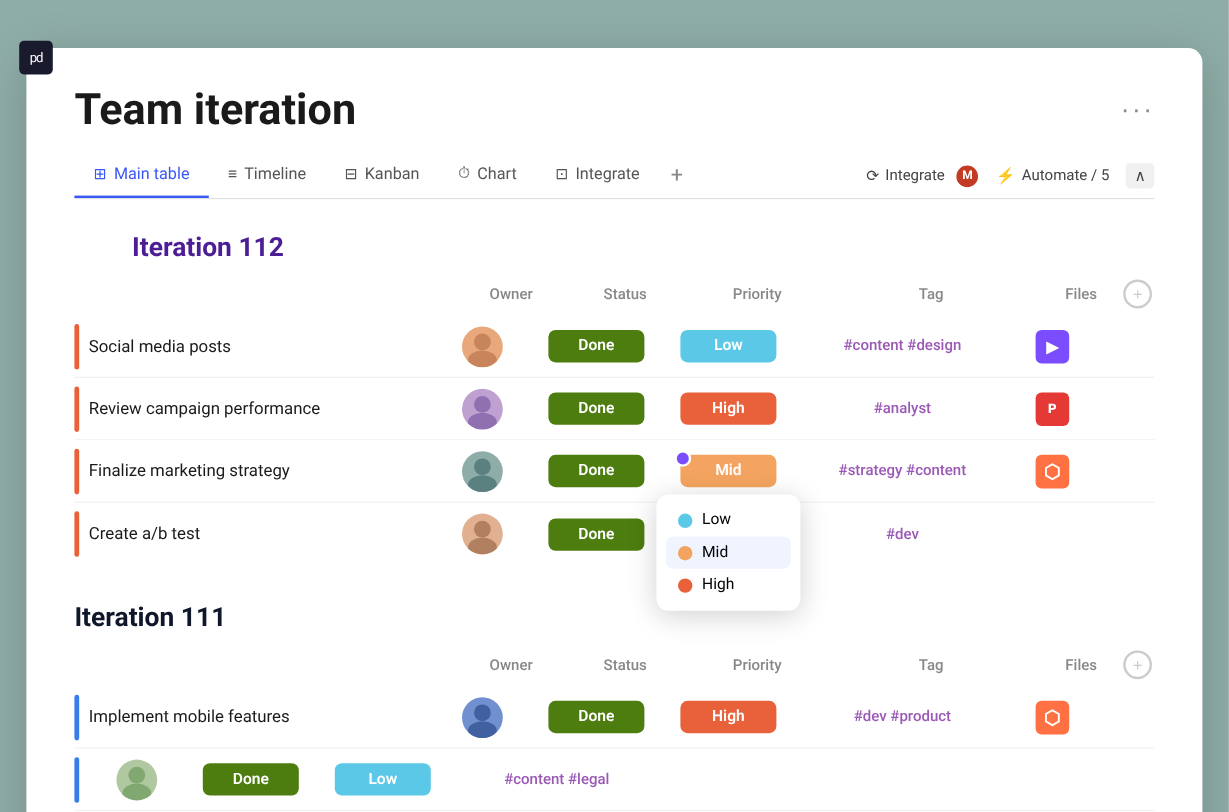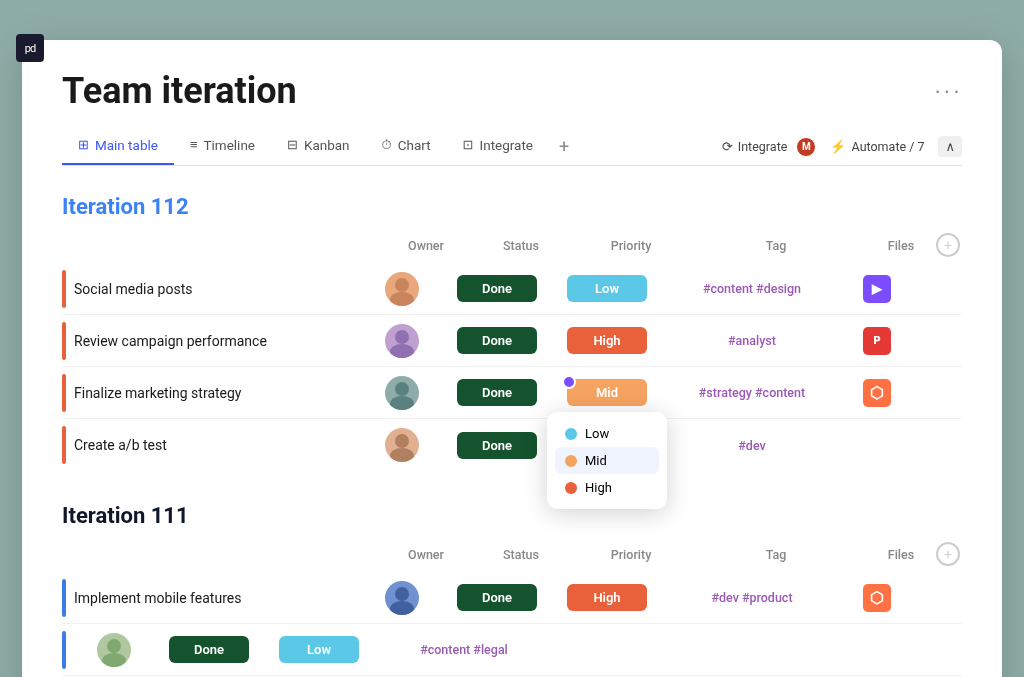--- a/index.html
+++ b/index.html
@@ -114,21 +114,21 @@
     .iteration-section { margin-bottom: 32px; }
     .iteration-header-row {
       display: flex;
       align-items: center;
       margin-bottom: 8px;
     }
     .iteration-title {
       font-size: 22px;
       font-weight: 700;
     }
-    .iteration-title.orange { color: #3b82f6; }
+    .iteration-title.orange { color: #4c1d95; margin-left: 48px; }
     .iteration-title.blue { color: #0f172a; }
 
     .table-header-row {
       display: flex;
       align-items: center;
       padding: 6px 0 6px 12px;
       color: #888;
       font-size: 12.5px;
       font-weight: 500;
     }
@@ -172,21 +172,21 @@
       overflow: hidden;
       display: flex;
       align-items: center;
       justify-content: center;
       font-size: 15px;
       font-weight: bold;
       color: #fff;
     }
     .row-status { flex: 0 0 110px; display: flex; justify-content: center; }
     .status-badge {
-      background: #14532d;
+      background: #4d7c0f;
       color: #fff;
       font-size: 13px;
       font-weight: 600;
       border-radius: 6px;
       padding: 6px 18px;
       min-width: 80px;
       text-align: center;
     }
     .row-priority { flex: 0 0 110px; display: flex; justify-content: center; position: relative; }
     .priority-badge {
@@ -280,21 +280,21 @@
       <div class="tab-right">
         <div class="tab-right-item">
           <span style="font-size:13px;">⟳</span>
           <span>Integrate</span>
           <div class="avatar-group" style="margin-left:4px;">
             <div style="width:20px;height:20px;border-radius:50%;background:#c23b22;display:flex;align-items:center;justify-content:center;color:#fff;font-size:10px;font-weight:bold;border:1px solid #fff;">M</div>
           </div>
         </div>
         <div class="tab-right-item">
           <span style="font-size:13px;">⚡</span>
-          <span>Automate / 7</span>
+          <span>Automate / 5</span>
         </div>
         <button class="collapse-btn">∧</button>
       </div>
     </div>
 
     <div class="iteration-section">
       <div class="iteration-header-row">
         <span class="iteration-title orange">Iteration 112</span>
       </div>
 

